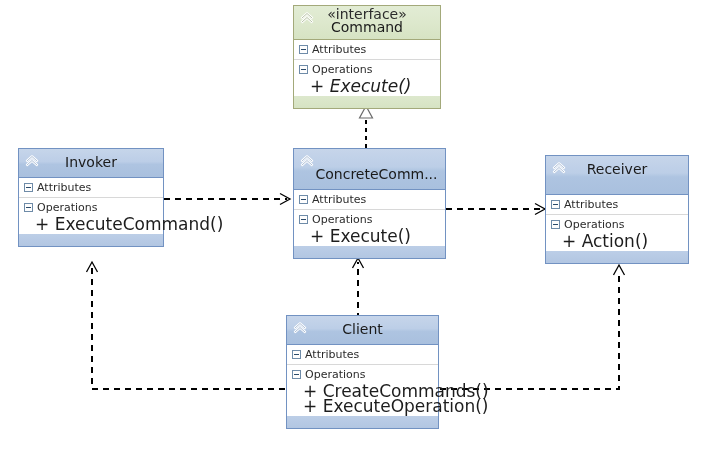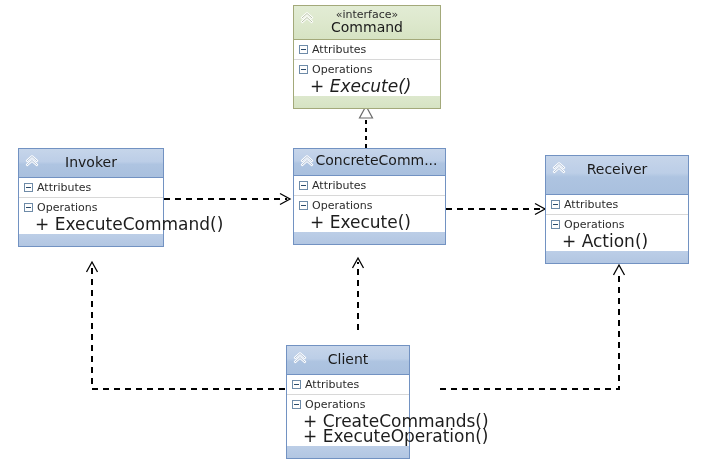--- a/index.html
+++ b/index.html
@@ -39,21 +39,21 @@
   }
   .blue > .hdr {
     background: linear-gradient(to bottom, #c6d5ea 0%, #bccee7 45%, #aec4e1 55%, #a9c0de 100%);
     border-bottom: 1px solid #7292c2;
   }
   .green > .hdr {
     background: linear-gradient(to bottom, #e2ecd4 0%, #dde8cd 50%, #d6e3c3 100%);
     border-bottom: 1px solid #a3a97a;
   }
   .stereotype {
-    font-size: 11px;
+    font-size: 14px;
     color: #2b2b2b;
     line-height: 11px;
     height: 11px;
     font-family: "DejaVu Sans", "Liberation Sans", sans-serif;
   }
   .cls-name {
     font-size: 14px;
     font-weight: normal;
     color: #1a1a1a;
     line-height: 15px;
@@ -207,21 +207,21 @@
       <span class="pm"></span>
       <span>Operations</span>
     </div>
     <div class="members">
       <div class="member">+ ExecuteCommand()</div>
     </div>
     <div class="footer"></div>
   </div>
 
   <div class="uml-class blue" style="left:293px; top:148px; width:153px;">
-    <div class="hdr" style="padding-top:4px; padding-bottom:7px;">
+    <div class="hdr" style="padding-top:18px; padding-bottom:7px;">
       <span class="chev">
         <svg width="16" height="16" viewBox="0 0 16 16">
           <polyline points="3,8 8,3.5 13,8" fill="none" stroke="#ffffff" stroke-width="2.4" stroke-linejoin="round" stroke-linecap="round"></polyline>
           <polyline points="3,12 8,7.5 13,12" fill="none" stroke="#ffffff" stroke-width="2.4" stroke-linejoin="round" stroke-linecap="round"></polyline>
           <polyline points="3,8 8,3.5 13,8" fill="none" stroke="#8ba3c4" stroke-width="0.7" stroke-linejoin="round" stroke-linecap="round"></polyline>
           <polyline points="3,12 8,7.5 13,12" fill="none" stroke="#8ba3c4" stroke-width="0.7" stroke-linejoin="round" stroke-linecap="round"></polyline>
         </svg>
       </span>
       <div class="cls-name" style="padding-left:14px;">ConcreteComm...</div>
     </div>
@@ -258,21 +258,21 @@
     <div class="section sec-ops">
       <span class="pm"></span>
       <span>Operations</span>
     </div>
     <div class="members">
       <div class="member">+ Action()</div>
     </div>
     <div class="footer"></div>
   </div>
 
-  <div class="uml-class blue" style="left:286px; top:345px; width:124px;">
+  <div class="uml-class blue" style="left:286px; top:315px; width:153px;">
     <div class="hdr" style="padding-top:6px; padding-bottom:7px;">
       <span class="chev">
         <svg width="16" height="16" viewBox="0 0 16 16">
           <polyline points="3,8 8,3.5 13,8" fill="none" stroke="#ffffff" stroke-width="2.4" stroke-linejoin="round" stroke-linecap="round"></polyline>
           <polyline points="3,12 8,7.5 13,12" fill="none" stroke="#ffffff" stroke-width="2.4" stroke-linejoin="round" stroke-linecap="round"></polyline>
           <polyline points="3,8 8,3.5 13,8" fill="none" stroke="#8ba3c4" stroke-width="0.7" stroke-linejoin="round" stroke-linecap="round"></polyline>
           <polyline points="3,12 8,7.5 13,12" fill="none" stroke="#8ba3c4" stroke-width="0.7" stroke-linejoin="round" stroke-linecap="round"></polyline>
         </svg>
       </span>
       <div class="cls-name">Client</div>

